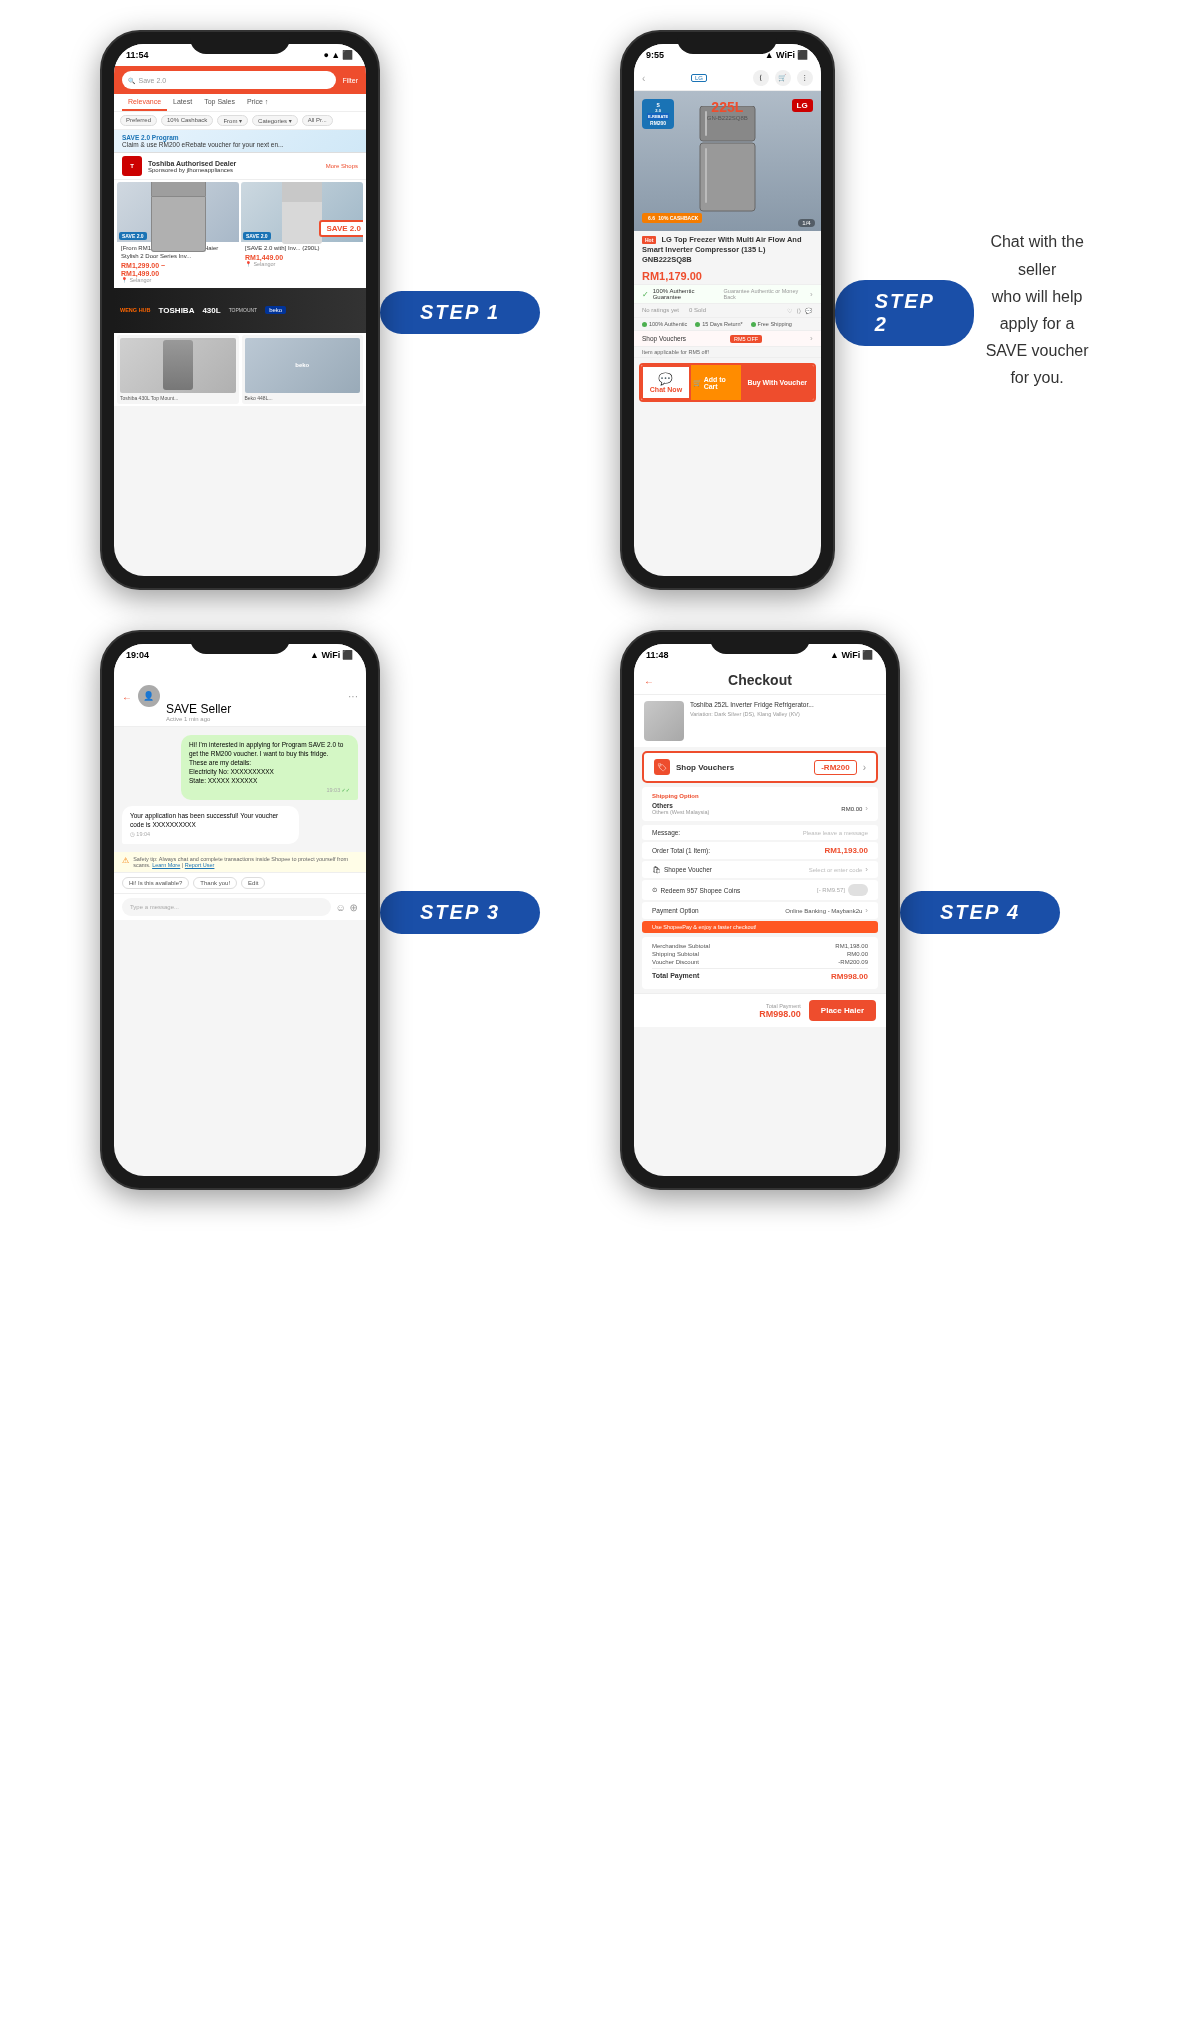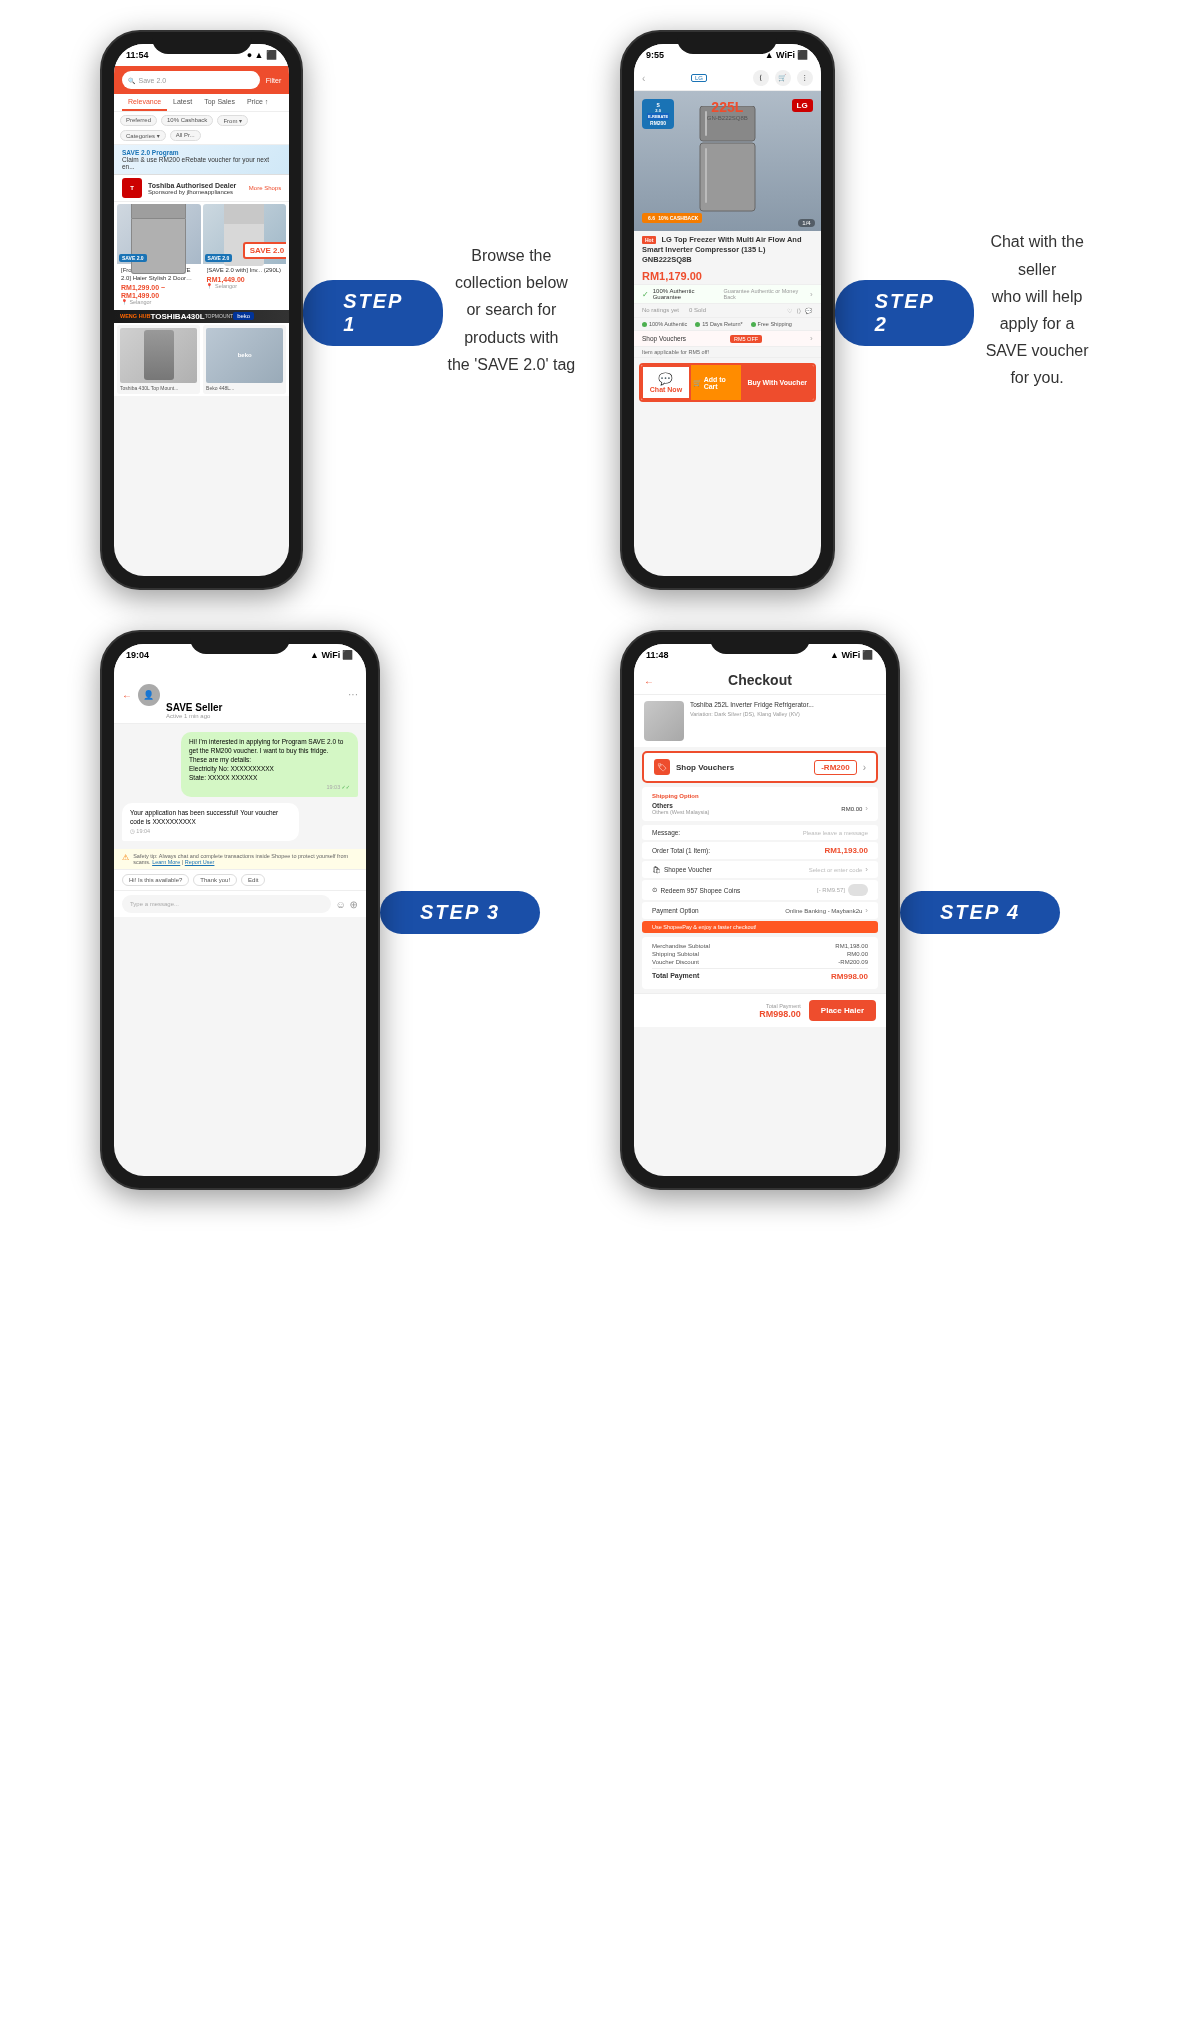--- a/index.html
+++ b/index.html
@@ -438,21 +438,21 @@
       height: 22px;
       background: #aaa;
       border-radius: 50%;
       display: flex;
       align-items: center;
       justify-content: center;
       font-size: 9px;
       color: #fff;
     }
     .chat-seller-info { flex: 1; }
-    .chat-seller-name { font-size: 10px; font-weight: bold; margin-top: 32px; }
+    .chat-seller-name { font-size: 12px; font-weight: normal; margin-top: 32px; }
     .chat-seller-status { font-size: 6px; color: #999; }
     .chat-menu { color: #999; font-size: 10px; }
 
     .chat-messages {
       flex: 1;
       padding: 8px 8px;
       display: flex;
       flex-direction: column;
       gap: 6px;
       overflow: hidden;
@@ -784,24 +784,24 @@
       border-radius: 3px;
     }
 
     .beko-product {
       background: linear-gradient(135deg, #c8d8e8, #a0b8c8);
     }
 
     
     .wenghub-strip {
       background: linear-gradient(90deg, #1a1a1a, #333);
-      padding: 2px 6px;
-      display: flex;
-      align-items: center;
-      gap: 0;
+      padding: 18px 6px;
+      display: flex;
+      align-items: center;
+      gap: 8px;
     }
     .wenghub-text { color: #ff6600; font-size: 5.5px; font-weight: bold; }
     .wenghub-brand { color: #fff; font-size: 8px; font-weight: bold; }
     .wenghub-sub { color: #ccc; font-size: 5px; }
 
     
     .large-product-section {
       display: flex;
       gap: 3px;
       padding: 2px 3px;
@@ -957,23 +957,20 @@
                 <span style="font-size:6px; color:#fff; font-weight:bold;">beko</span>
               </div>
               <div style="font-size:5px; margin-top:2px; color:#555;">Beko 448L...</div>
             </div>
           </div>
         </div>
       </div>
 
       <div class="step-badge">STEP 1</div>
 
-      <div class="step-description">
-        <span>Browse the collection below<br>or search for products with<br>the 'SAVE 2.0' tag</span>
-      </div>
     </div>
 
     <div class="step-col">
 
       <div class="phone-mockup">
         <div class="phone-notch"></div>
         <div class="phone-screen">
 
           <div class="phone-status-bar">
             <span>9:55</span>

